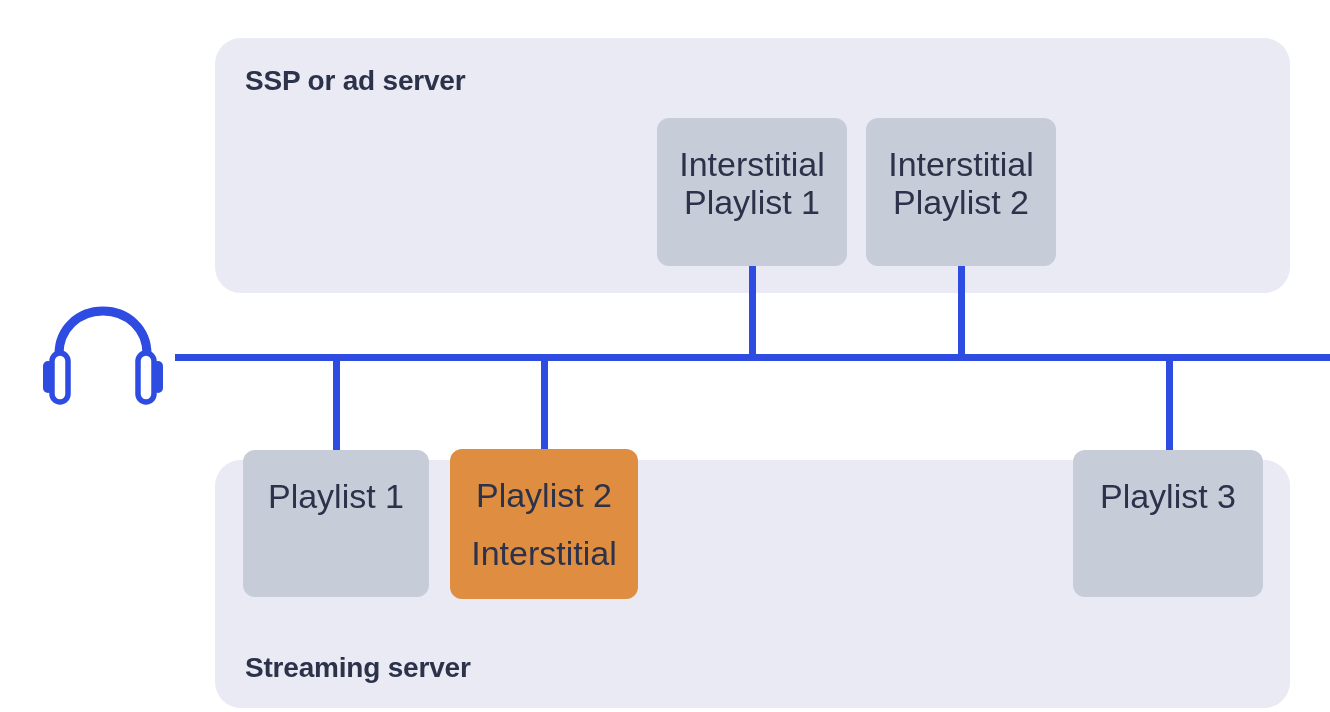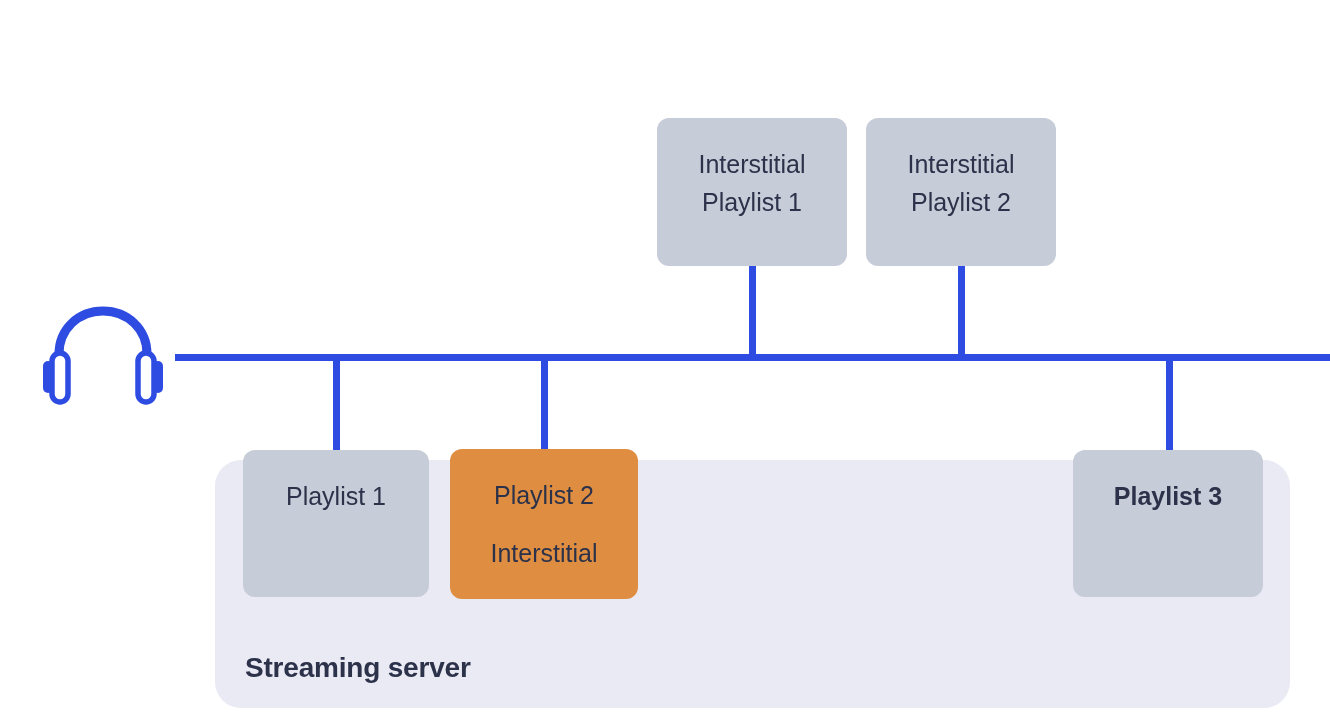--- a/index.html
+++ b/index.html
@@ -53,45 +53,48 @@
   .conn-p1{left:333px;top:356px;height:96px;}
   .conn-p2{left:541px;top:356px;height:96px;}
   .conn-ip1{left:749px;top:264px;height:94px;}
   .conn-ip2{left:958px;top:264px;height:94px;}
   .conn-p3{left:1166px;top:356px;height:96px;}
   .node{
     position:absolute;
     background:var(--node-bg);
     border-radius:12px;
     color:var(--text-dark);
-    font-size:25px;
+    font-size:34px;
     line-height:38px;
     text-align:center;
     padding-top:27px;
     z-index:3;
   }
   .node span{display:block;}
   .node-ip1{left:657px;top:118px;width:190px;height:148px;}
   .node-ip2{left:866px;top:118px;width:190px;height:148px;}
   .node-p1{left:243px;top:450px;width:186px;height:147px;}
   .node-p2{left:450px;top:449px;width:188px;height:150px;background:var(--highlight-bg);}
-  .node-p3{left:1073px;top:450px;width:190px;height:147px;font-weight:bold;}
+  .node-p3{left:1073px;top:450px;width:190px;height:147px;}
   .node-p2 .line2{margin-top:20px;}
   .headphones{
     position:absolute;
     left:42px;top:302px;
     width:122px;height:106px;
     z-index:2;
   }
 </style>
 </head>
 <body>
 
 <div class="stage">
 
+  <section class="panel panel-top">
+    <h2 class="panel-title">SSP or ad server</h2>
+  </section>
 
   <section class="panel panel-bottom">
     <h2 class="panel-title">Streaming server</h2>
   </section>
 
   <svg class="headphones" viewBox="0 0 122 106" aria-hidden="true">
     <path d="M 17 70 L 17 52 C 17 27 36.5 9 61 9 C 85.5 9 105 27 105 52 L 105 70" fill="none" stroke="#2e4ce1" stroke-width="9" stroke-linecap="round"></path>
     <rect x="1" y="59" width="10" height="32" rx="5" fill="#2e4ce1"></rect>
     <rect x="111" y="59" width="10" height="32" rx="5" fill="#2e4ce1"></rect>
     <rect x="10" y="51" width="16" height="49" rx="8" fill="#ffffff" stroke="#2e4ce1" stroke-width="5.5"></rect>

